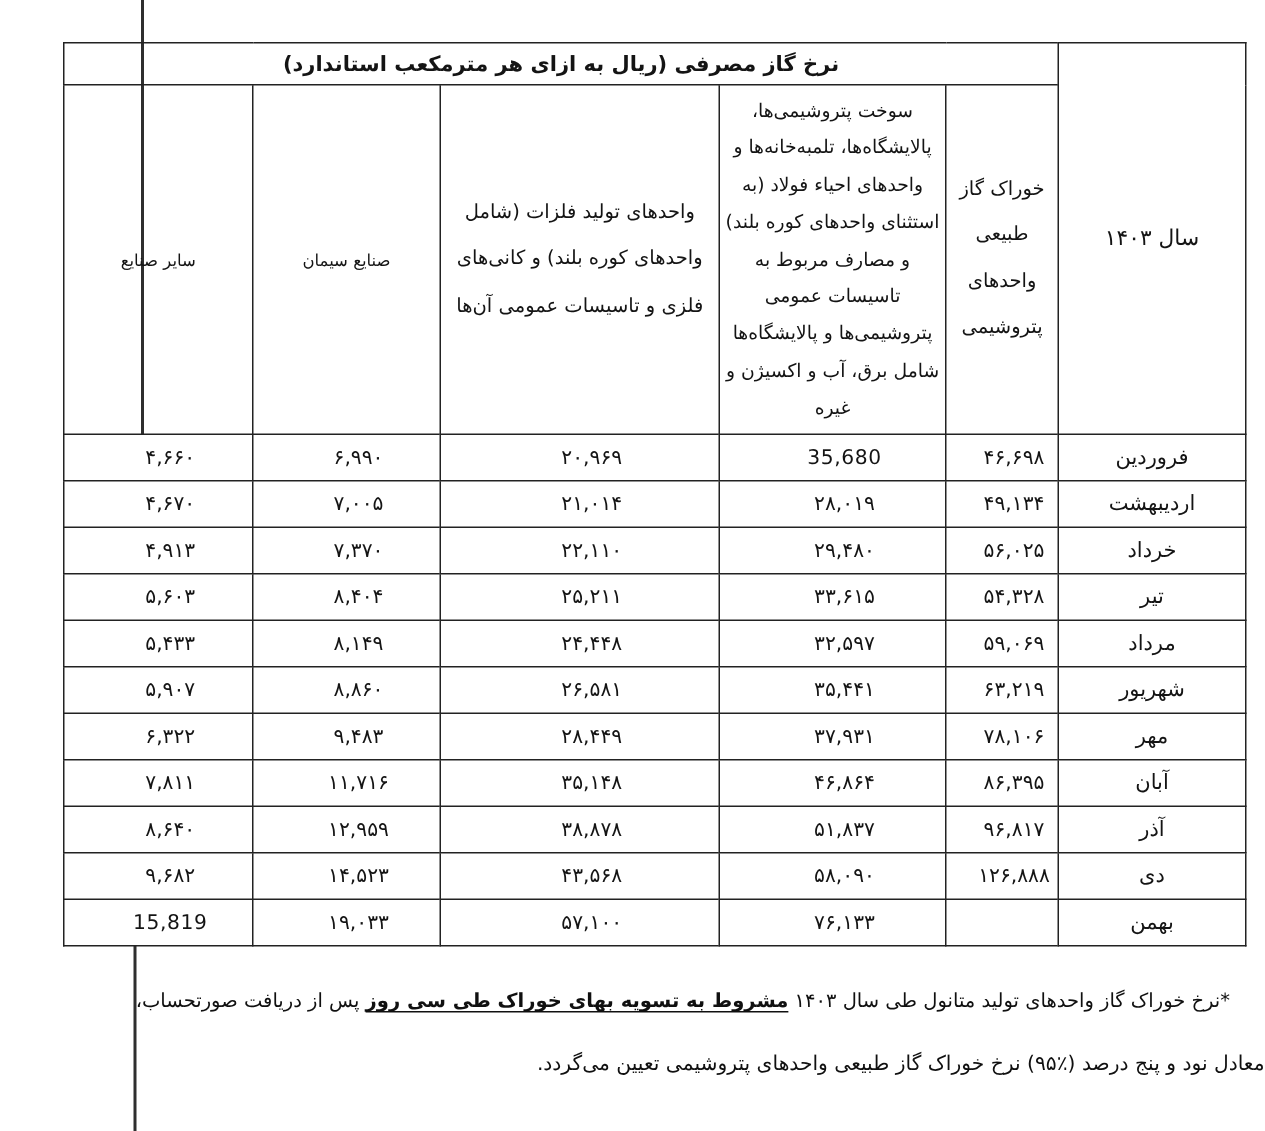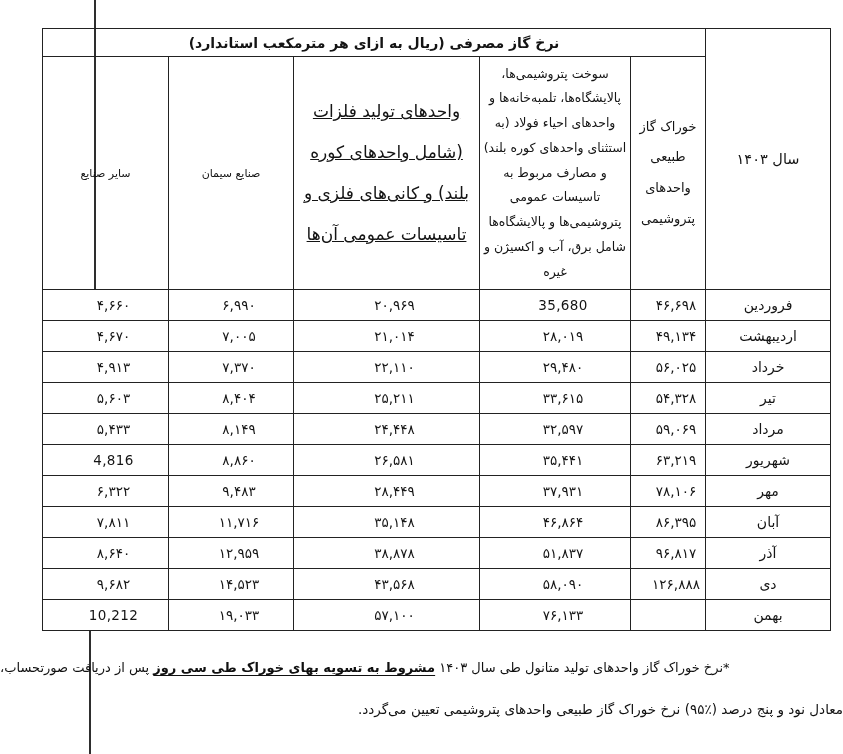--- a/index.html
+++ b/index.html
@@ -21,34 +21,34 @@
   }
   .rate-table td{
     border:1.5px solid #222;
     text-align:center;vertical-align:middle;
     padding:0;color:#141414;
   }
   .h-title{font-weight:bold;font-size:14px;height:27px;letter-spacing:0;}
   .h-year{font-size:14.5px;}
   .h-khorak{font-size:13px;line-height:2.35;padding:0 4px;}
   .h-sookht{font-size:12.5px;line-height:1.98;padding:0 7px;}
-  .h-felezat{font-size:17px;line-height:2.4;padding:0 14px;text-decoration:underline;}
+  .h-felezat{font-size:13px;line-height:2.4;padding:0 14px;}
   .h-siman,.h-other{font-size:11px;}
   tr.hdr{height:233px;}
   tr.data{height:31px;}
   td.c-month{font-size:14px;}
   td.c-num{font-size:13.5px;letter-spacing:.4px;padding-left:16px;}
 
   
   .footnote{
     position:absolute;left:0;right:0;top:645px;
     direction:rtl;color:#101010;
   }
   .fn-line1{
-    text-align:left;padding-right:5px;font-size:13px;
+    text-align:right;padding-right:23px;font-size:13px;
     white-space:nowrap;line-height:1.6;
   }
   .fn-line1 .emph{font-weight:bold;text-decoration:underline;text-underline-offset:3px;}
   .fn-line2{
     margin-top:22px;font-size:13.5px;font-weight:500;
   }
 </style>
 </head>
 <body>
 
@@ -116,21 +116,21 @@
       <td class="c-num">۲۴,۴۴۸</td>
       <td class="c-num">۸,۱۴۹</td>
       <td class="c-num">۵,۴۳۳</td>
     </tr>
     <tr class="data">
       <td class="c-month">شهریور</td>
       <td class="c-num">۶۳,۲۱۹</td>
       <td class="c-num">۳۵,۴۴۱</td>
       <td class="c-num">۲۶,۵۸۱</td>
       <td class="c-num">۸,۸۶۰</td>
-      <td class="c-num">4,816</td>
+      <td class="c-num">۵,۹۰۷</td>
     </tr>
     <tr class="data">
       <td class="c-month">مهر</td>
       <td class="c-num">۷۸,۱۰۶</td>
       <td class="c-num">۳۷,۹۳۱</td>
       <td class="c-num">۲۸,۴۴۹</td>
       <td class="c-num">۹,۴۸۳</td>
       <td class="c-num">۶,۳۲۲</td>
     </tr>
     <tr class="data">
@@ -156,21 +156,21 @@
       <td class="c-num">۴۳,۵۶۸</td>
       <td class="c-num">۱۴,۵۲۳</td>
       <td class="c-num">۹,۶۸۲</td>
     </tr>
     <tr class="data">
       <td class="c-month">بهمن</td>
       <td class="c-num"></td>
       <td class="c-num">۷۶,۱۳۳</td>
       <td class="c-num">۵۷,۱۰۰</td>
       <td class="c-num">۱۹,۰۳۳</td>
-      <td class="c-num">10,212</td>
+      <td class="c-num">15,819</td>
     </tr>
   </tbody>
 </table>
 
 <div class="footnote">
   <p class="fn-line1"><span>*نرخ خوراک گاز واحدهای تولید متانول طی سال ۱۴۰۳ </span><span class="emph">مشروط به تسویه بهای خوراک طی سی روز</span><span> پس از دریافت صورتحساب،</span></p>
   <p class="fn-line2">معادل نود و پنج درصد (٪۹۵) نرخ خوراک گاز طبیعی واحدهای پتروشیمی تعیین می‌گردد.</p>
 </div>
 
 </body></html>

